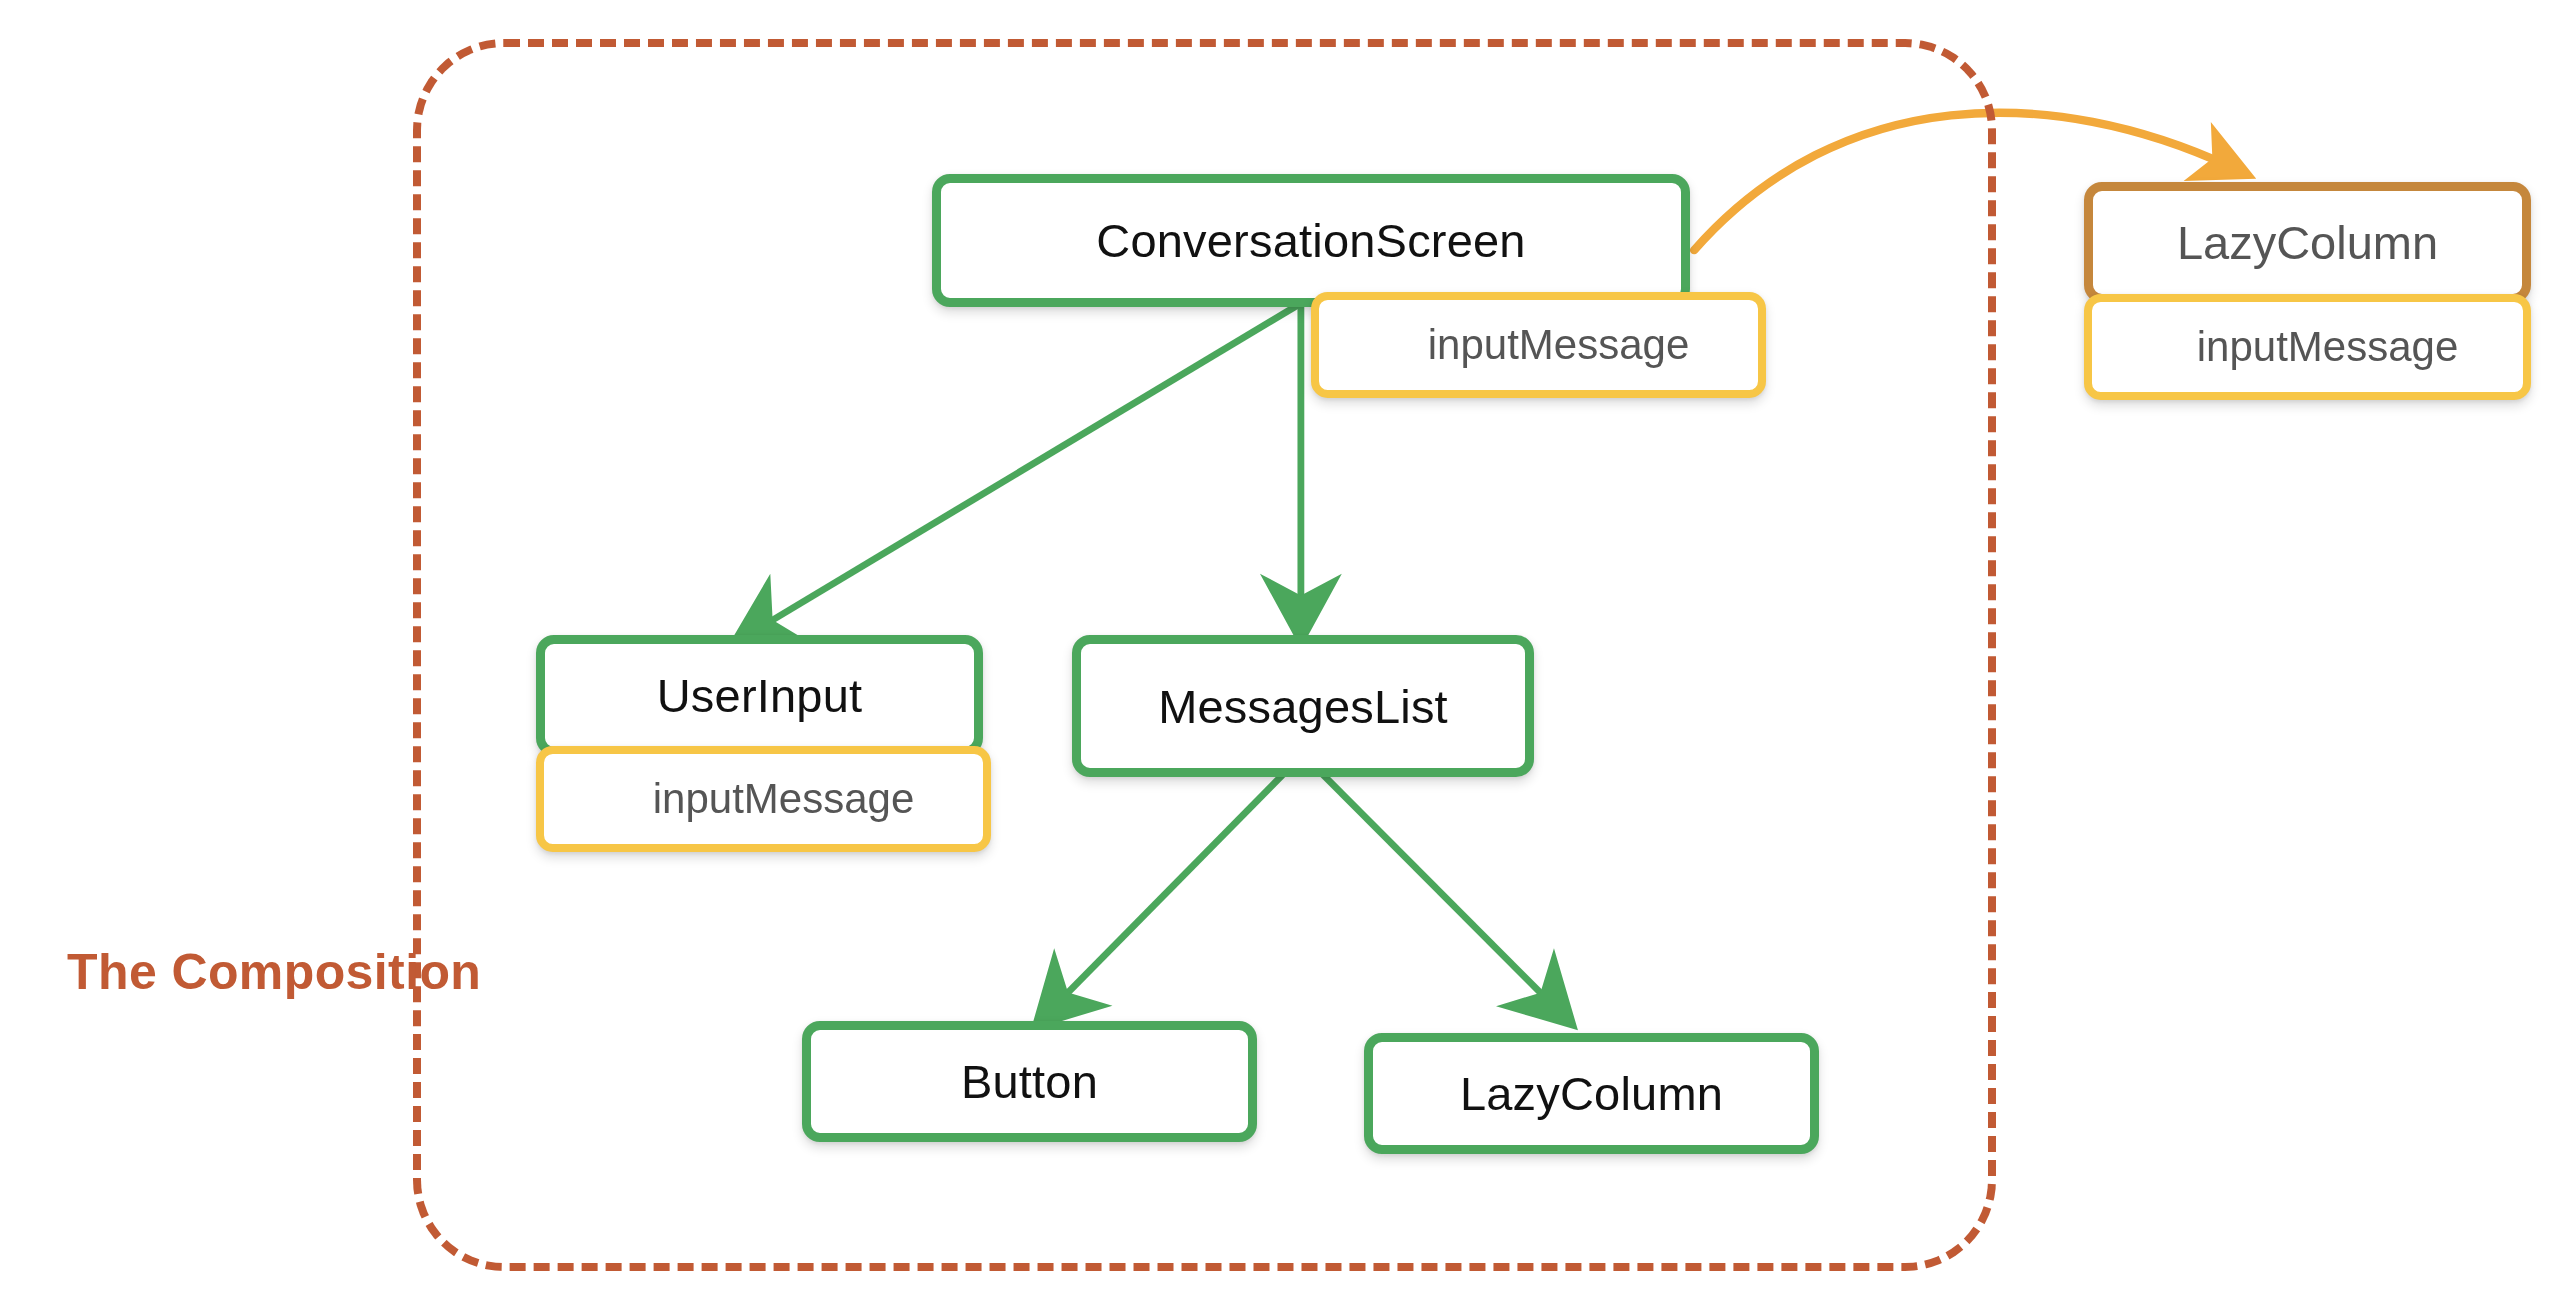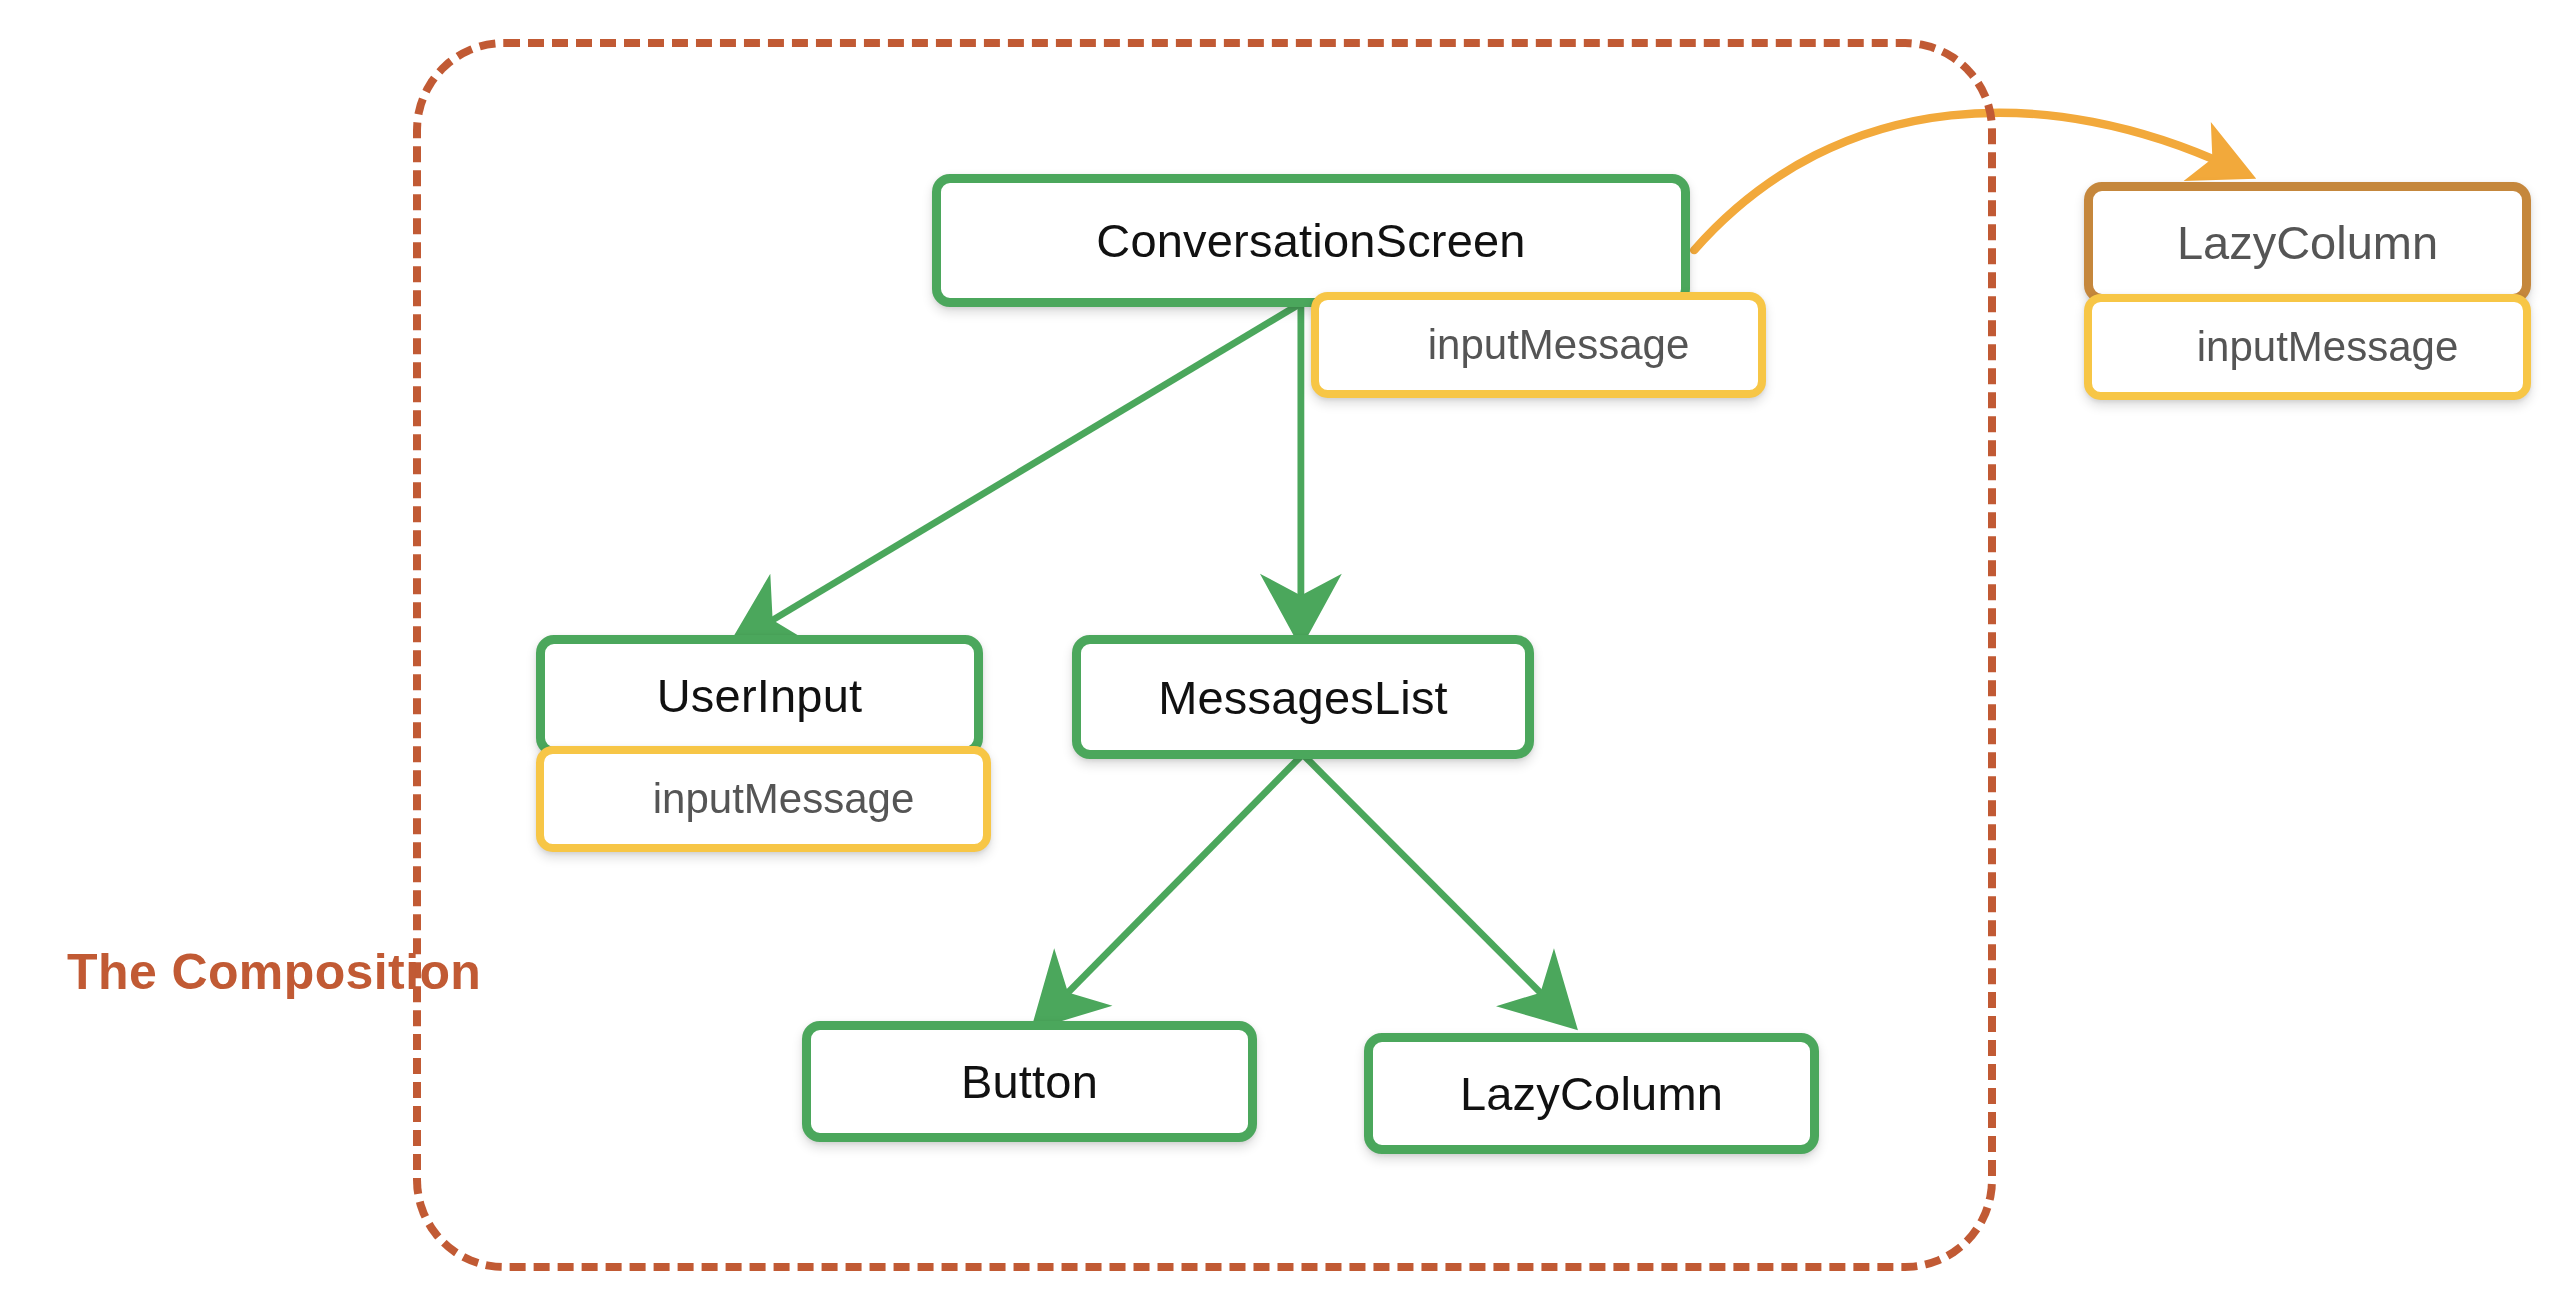--- a/index.html
+++ b/index.html
@@ -133,21 +133,21 @@
   <div id="composition-label">The Composition</div>
 
   <div class="node green" style="left:932px; top:174px; width:758px; height:133px;">ConversationScreen</div>
 
   <div class="node yellow" style="left:1311px; top:292px; width:455px; height:106px;">inputMessage</div>
 
   <div class="node green" style="left:536px; top:635px; width:447px; height:121px;">UserInput</div>
 
   <div class="node yellow" style="left:536px; top:746px; width:455px; height:106px;">inputMessage</div>
 
-  <div class="node green" style="left:1072px; top:635px; width:462px; height:124px;">MessagesList</div>
+  <div class="node green" style="left:1072px; top:635px; width:462px; height:142px;">MessagesList</div>
 
   <div class="node green" style="left:802px; top:1021px; width:455px; height:121px;">Button</div>
 
   <div class="node green" style="left:1364px; top:1021px; width:455px; height:121px;margin-top:12px;">LazyColumn</div>
 
   <div class="node brown" style="left:2084px; top:182px; width:447px; height:121px;">LazyColumn</div>
 
   <div class="node yellow" style="left:2084px; top:294px; width:447px; height:106px;">inputMessage</div>
 
 </div>

